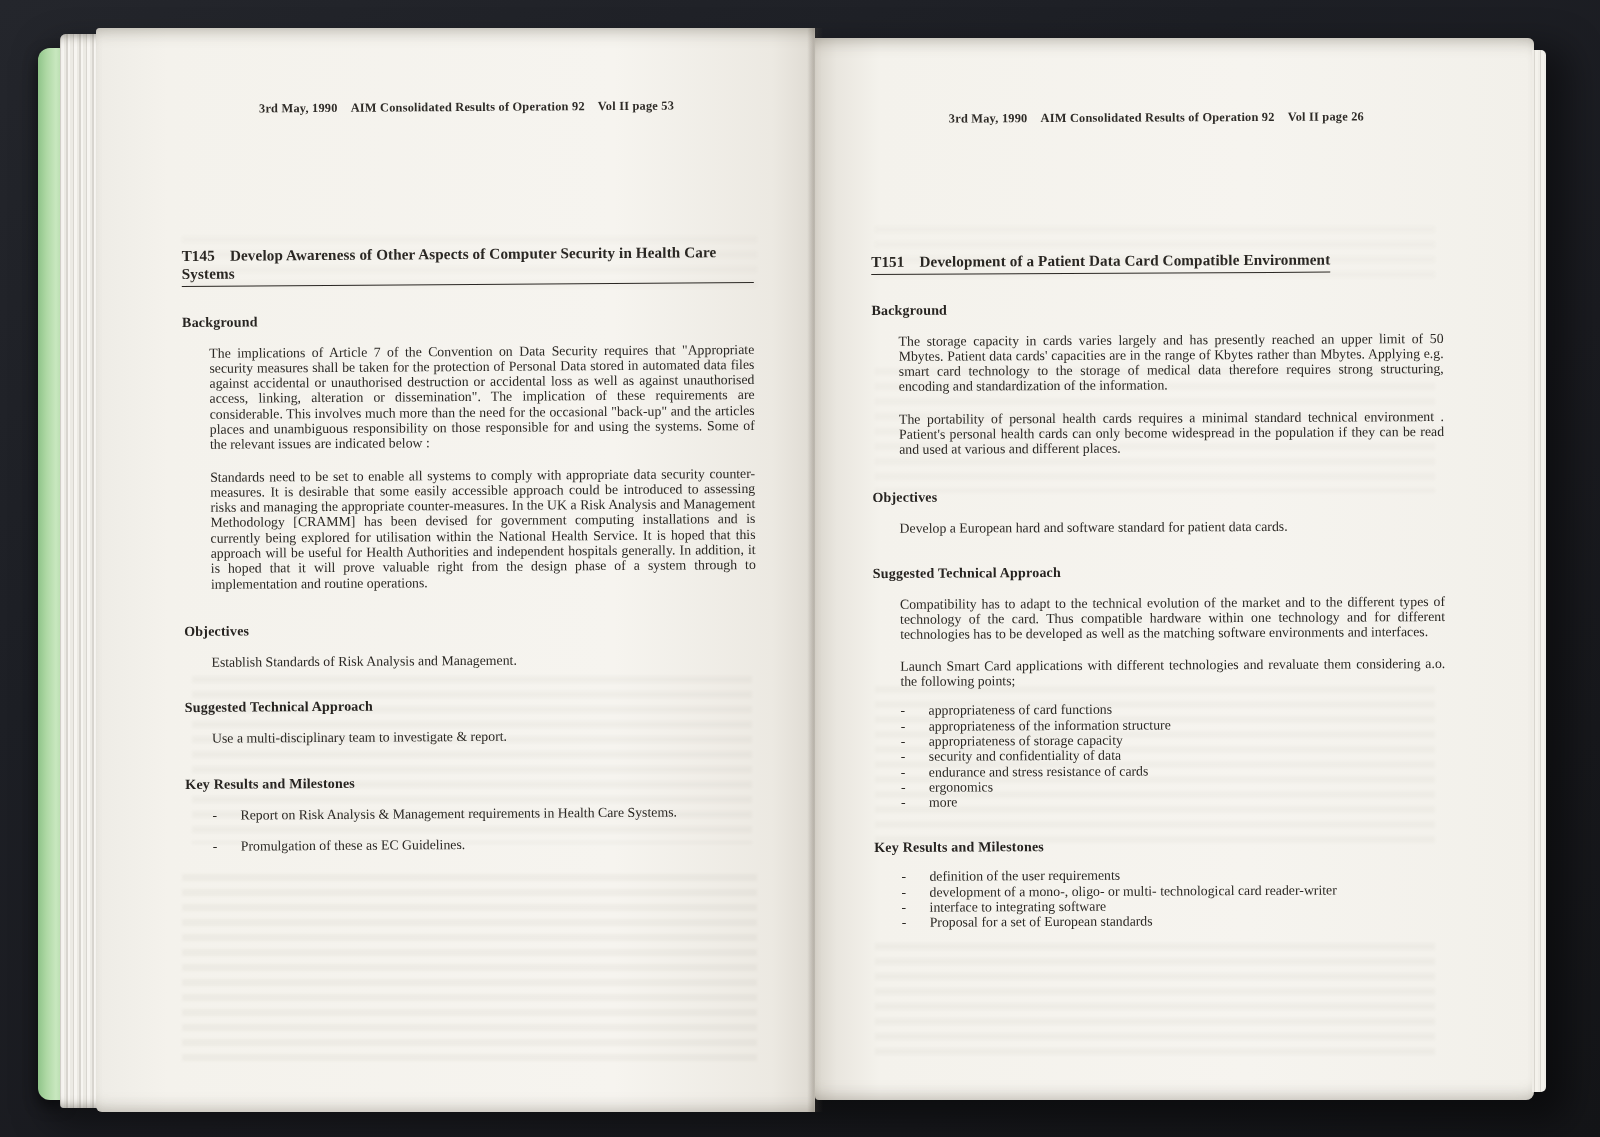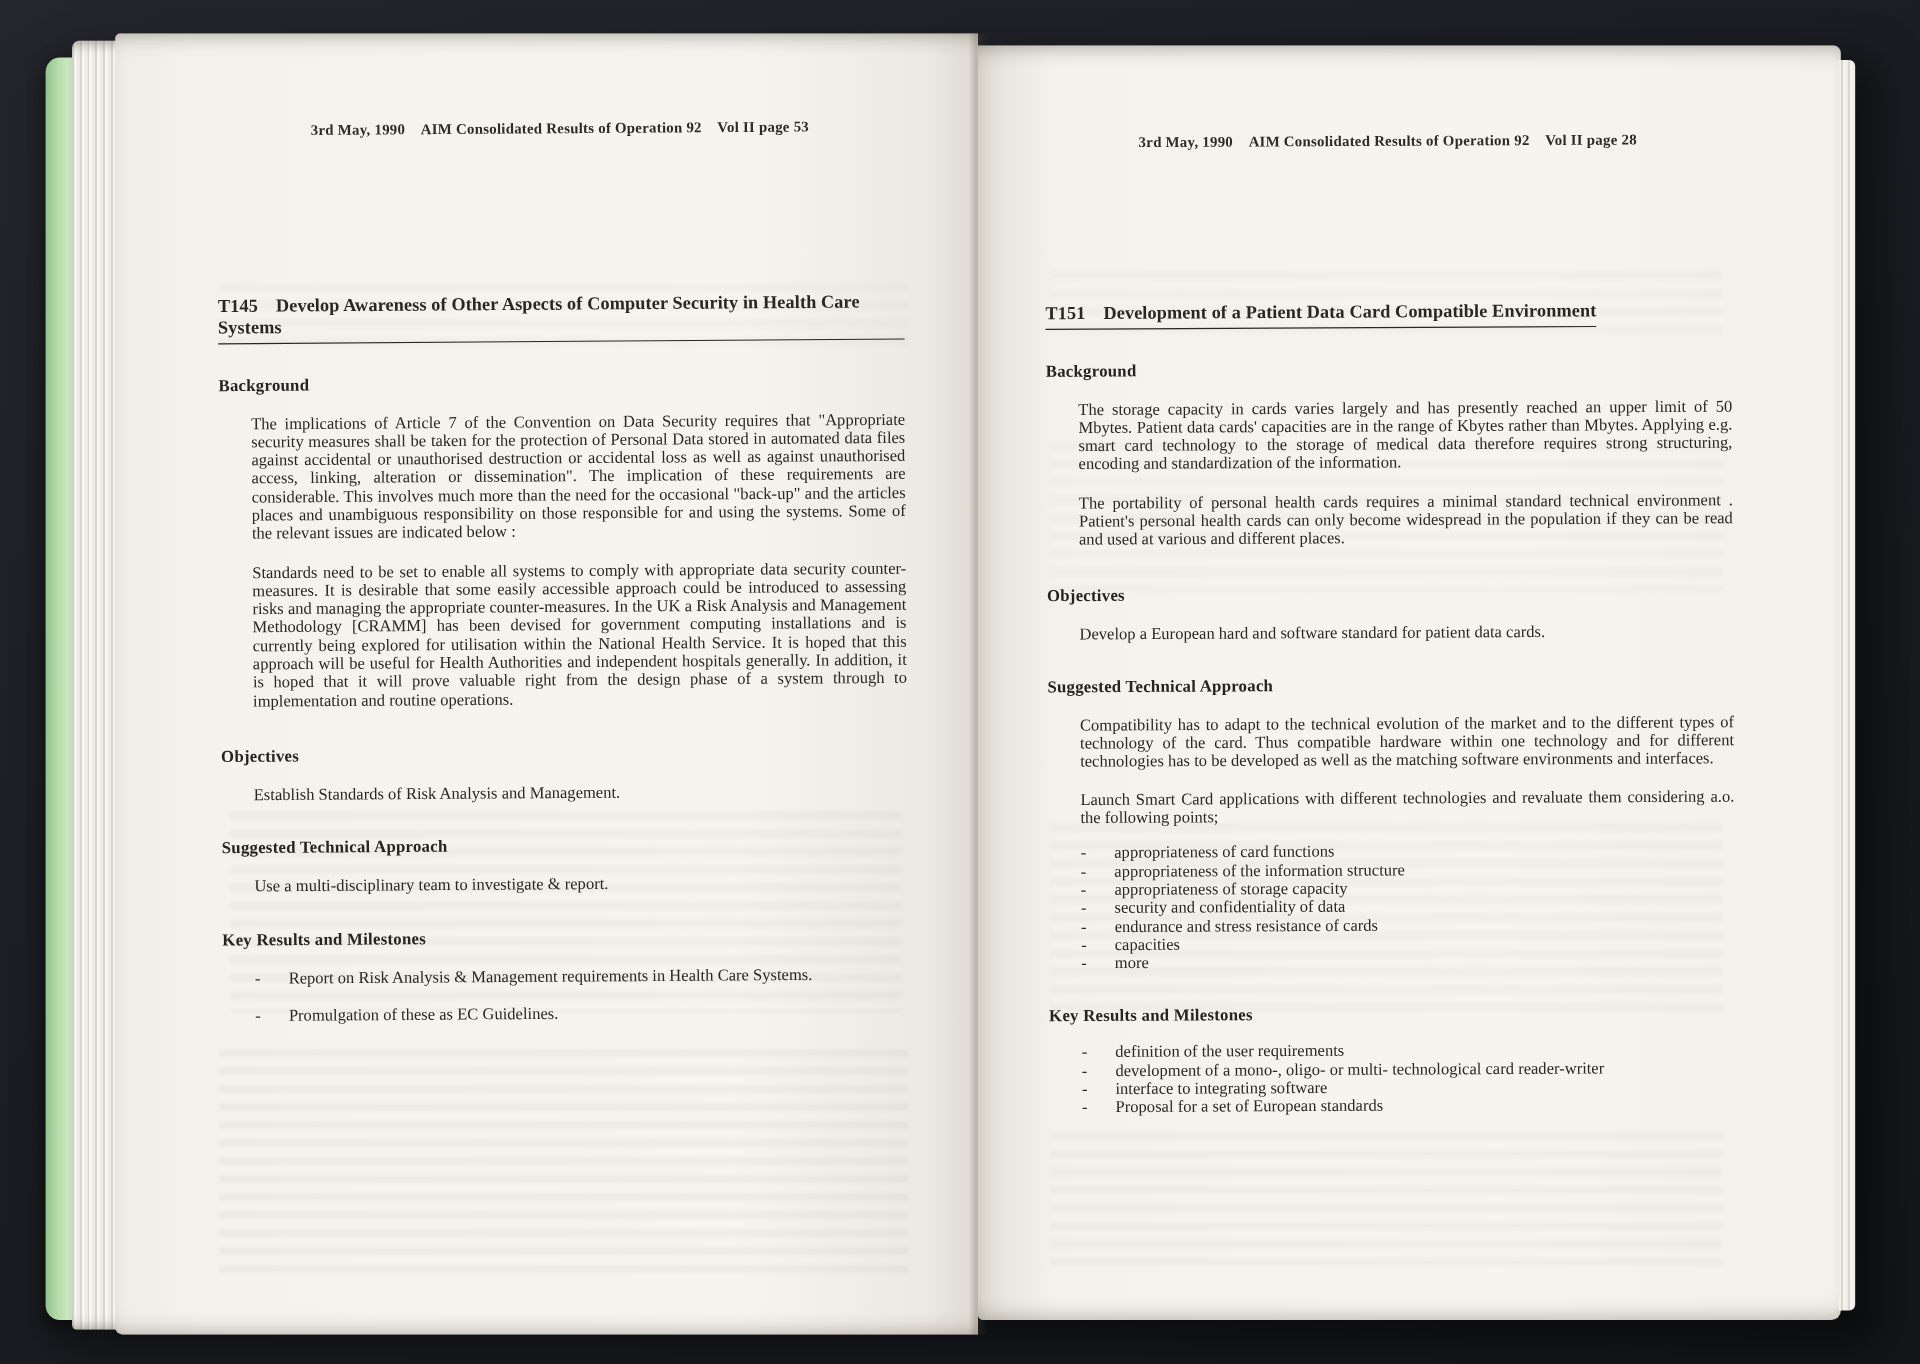--- a/index.html
+++ b/index.html
@@ -143,21 +143,21 @@
   <div class="page page-right">
     <div class="ghost g-r1"></div>
     <div class="ghost g-r2"></div>
     <div class="ghost g-r3"></div>
     <div class="ghost g-r4"></div>
 
     <div class="content content-right">
       <div class="running-header">
         <span>3rd May, 1990</span>
         <span>AIM Consolidated Results of Operation 92</span>
-        <span>Vol II page 28</span>
+        <span>Vol II page 26</span>
       </div>
 
       <div class="doc-title">
         <span class="title-underline"><span class="t-code">T151</span><span>Development of a Patient Data Card Compatible Environment</span></span>
       </div>
 
       <h3 class="sec sec-bg">Background</h3>
       <p class="body">The storage capacity in cards varies largely and has presently reached an upper limit of 50 Mbytes. Patient data cards' capacities are in the range of Kbytes rather than Mbytes. Applying e.g. smart card technology to the storage of medical data therefore requires strong structuring, encoding and standardization of the information.</p>
       <p class="body" style="margin-top:17px">The portability of personal health cards requires a minimal standard technical environment . Patient's personal health cards can only become widespread in the population if they can be read and used at various and different places.</p>
 
@@ -184,21 +184,21 @@
         <div class="bitem">
             <span class="dash">-</span>
             <span>security and confidentiality of data</span>
           </div>
         <div class="bitem">
             <span class="dash">-</span>
             <span>endurance and stress resistance of cards</span>
           </div>
         <div class="bitem">
             <span class="dash">-</span>
-            <span>capacities</span>
+            <span>ergonomics</span>
           </div>
         <div class="bitem">
             <span class="dash">-</span>
             <span>more</span>
           </div>
       </div>
 
       <h3 class="sec">Key Results and Milestones</h3>
       <div class="blist" style="margin-top:13px">
         <div class="bitem">

